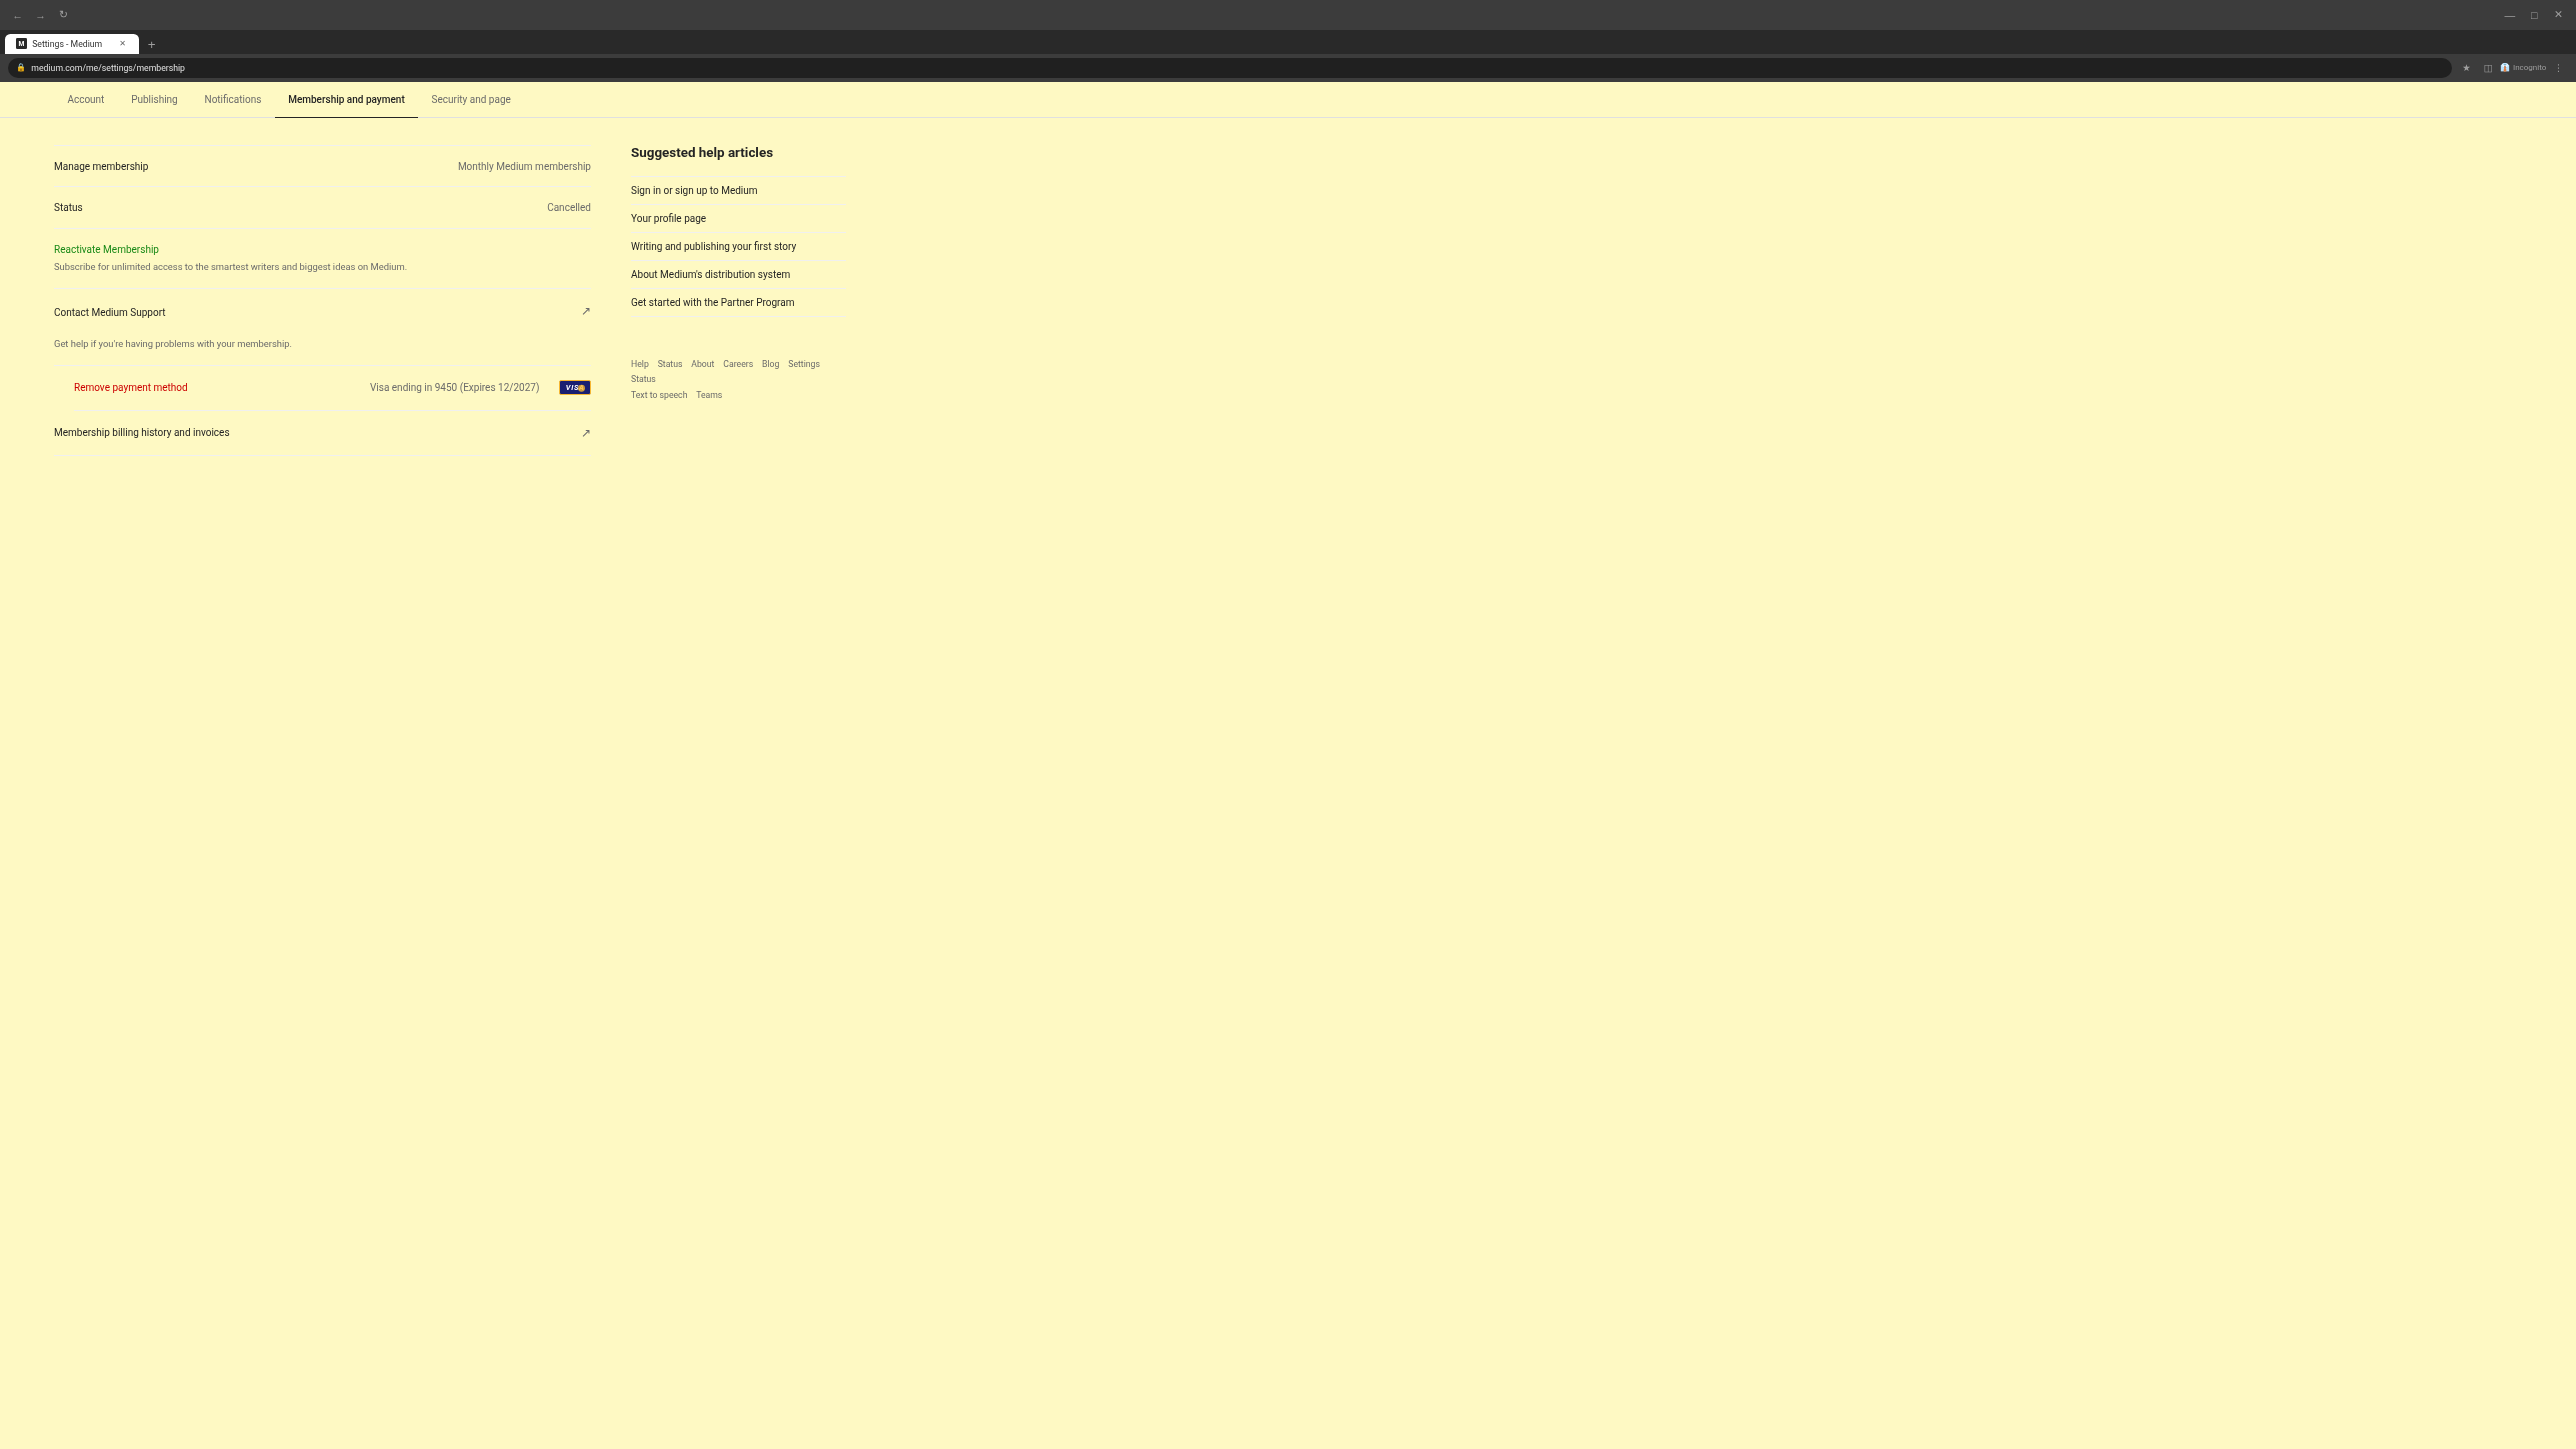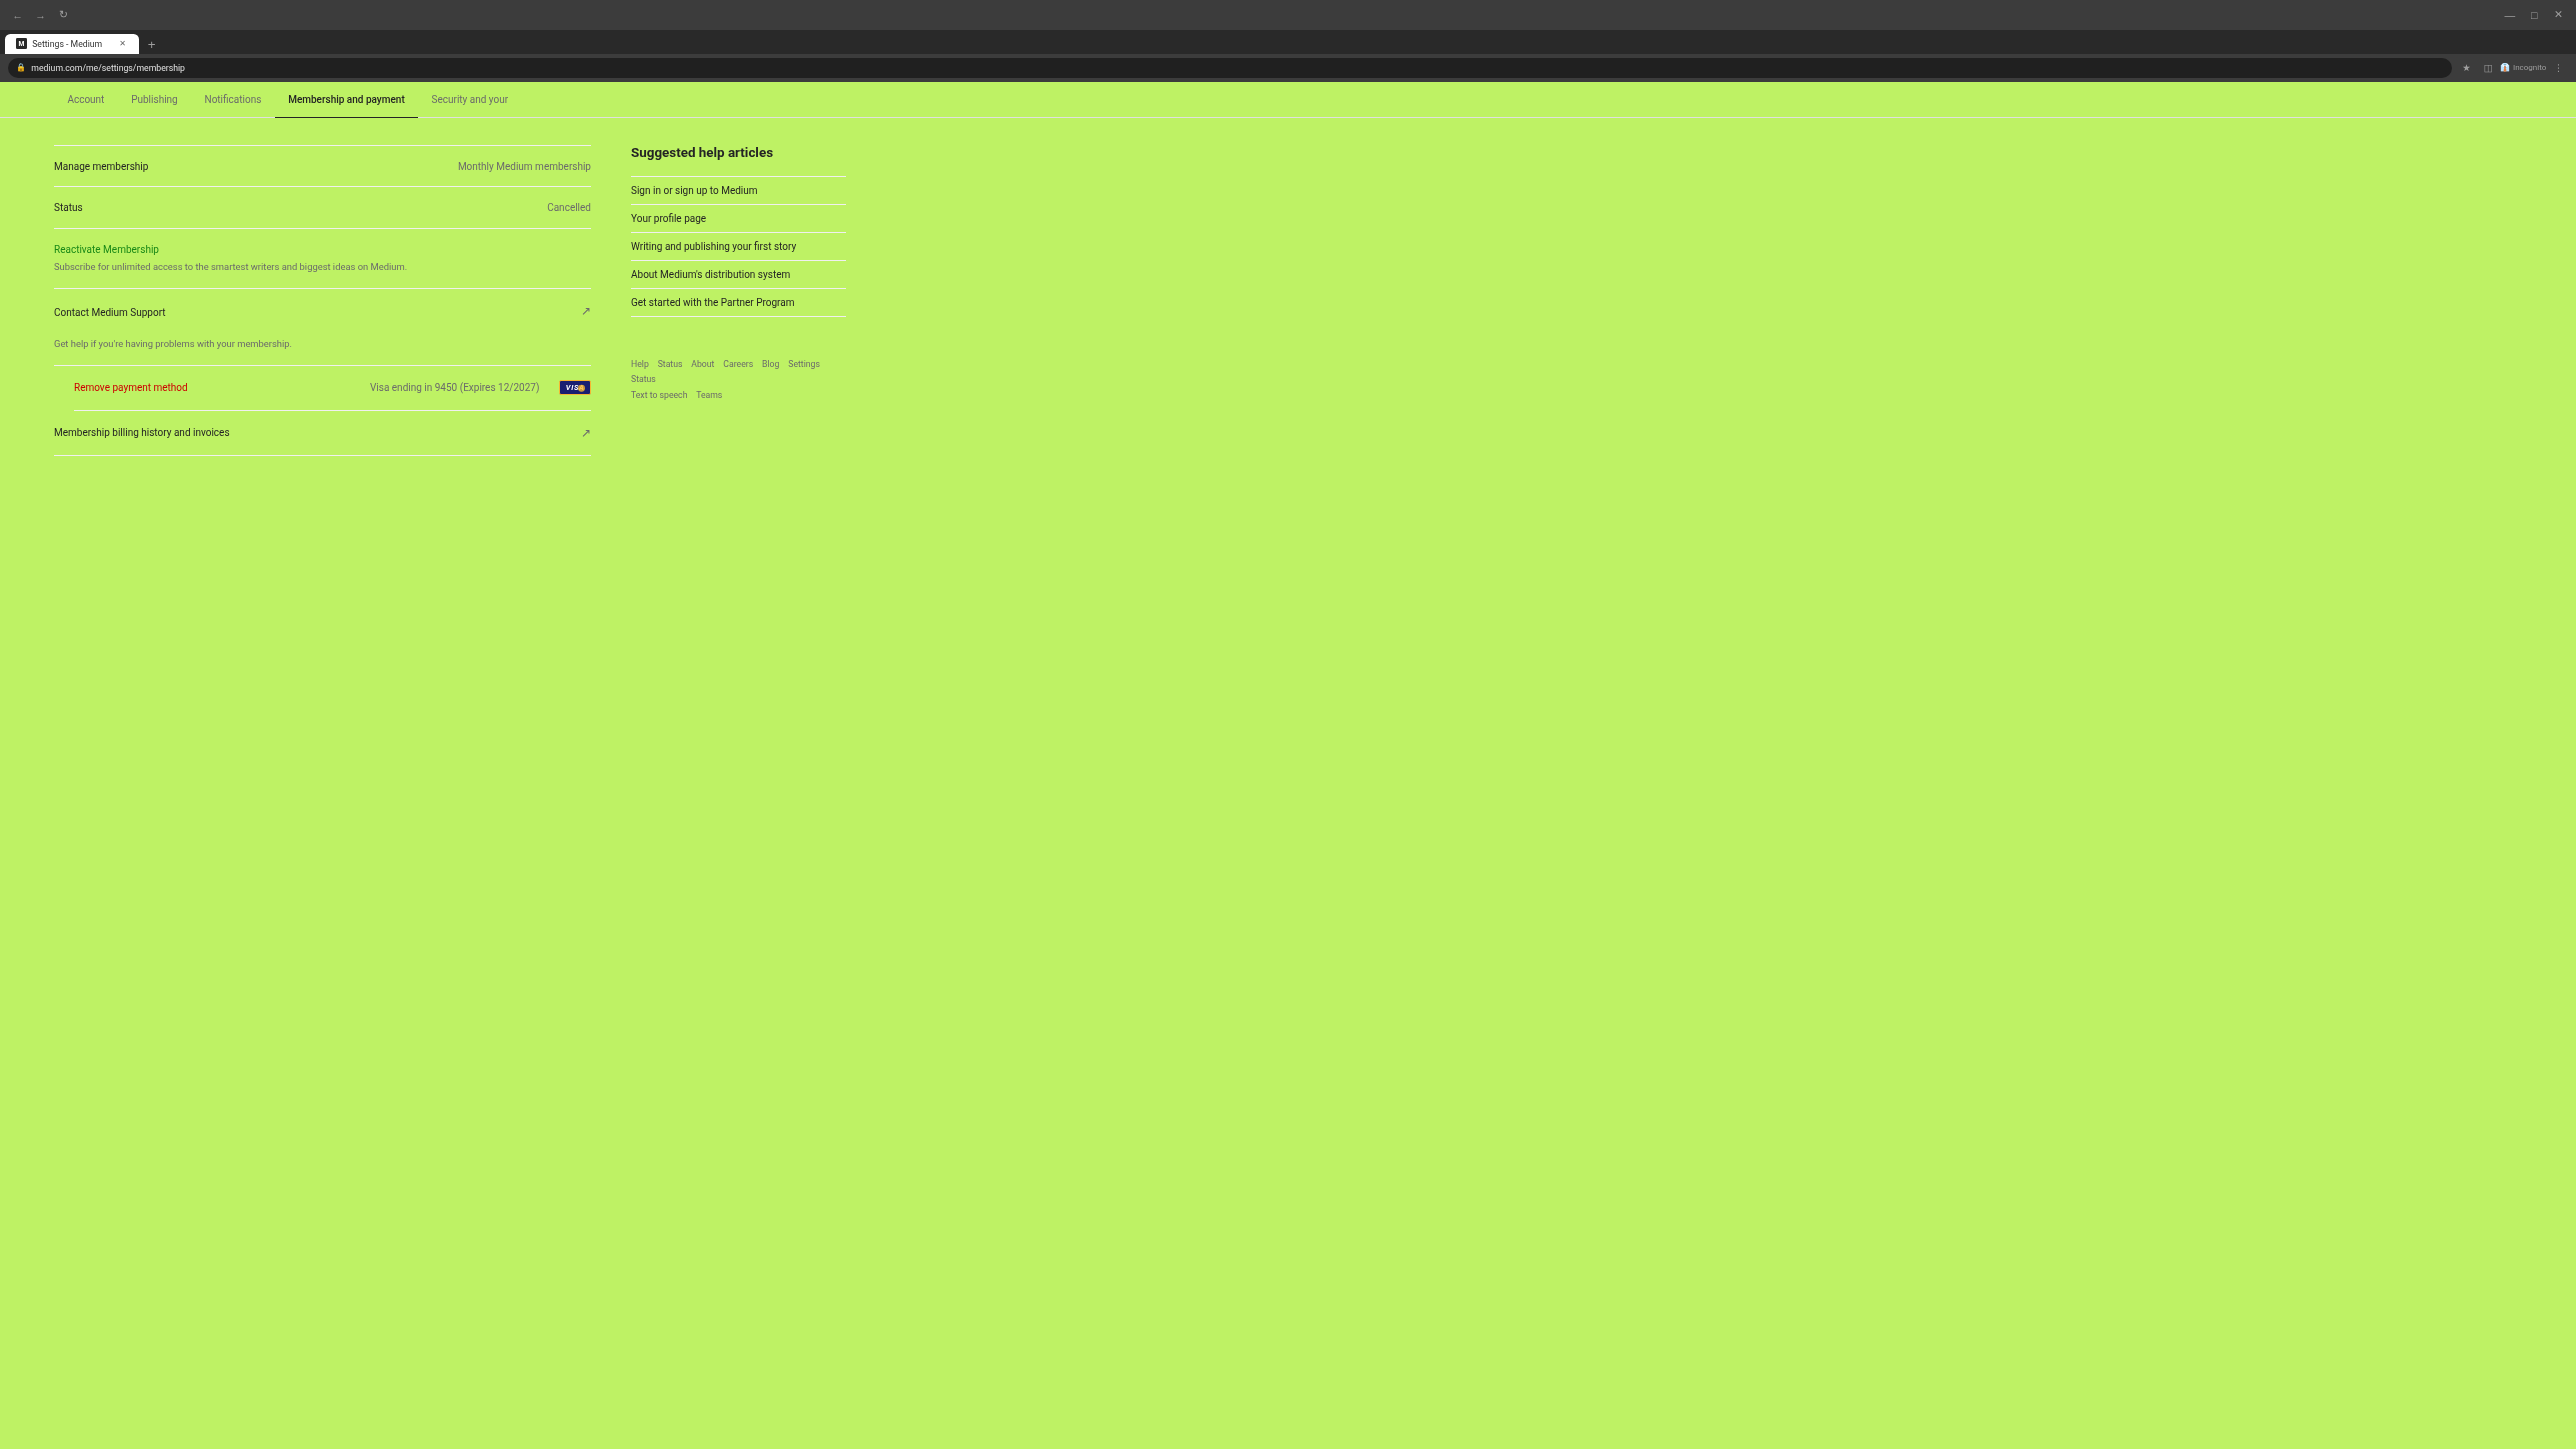--- a/index.html
+++ b/index.html
@@ -163,21 +163,21 @@
     .incognito-badge {
       display: flex;
       align-items: center;
       gap: 2.7px;
       color: #9e9e9e;
       font-size: 8px;
     }
 
     
     .page-content {
-      background: #bef264;
+      background: #fef9c3;
       min-height: calc(100vh - 82px);
     }
 
     
     .settings-nav {
       border-bottom: 0.7px solid #e0e0e0;
       padding: 0 54px;
       display: flex;
       align-items: center;
       gap: 0;
@@ -457,21 +457,21 @@
   </div>
 </div>
 
 <div class="page-content">
 
   <nav class="settings-nav">
     <a class="nav-tab">Account</a>
     <a class="nav-tab">Publishing</a>
     <a class="nav-tab">Notifications</a>
     <a class="nav-tab active">Membership and payment</a>
-    <a class="nav-tab">Security and your</a>
+    <a class="nav-tab">Security and page</a>
   </nav>
 
   <div class="main-layout">
 
     <div class="main-content">
 
       <div class="content-row">
         <span class="row-label">Manage membership</span>
         <span class="row-value">Monthly Medium membership</span>
       </div>

